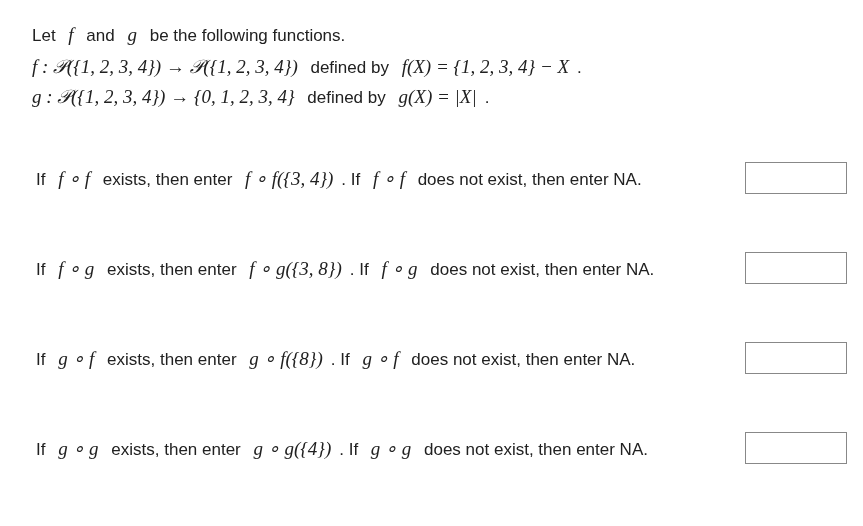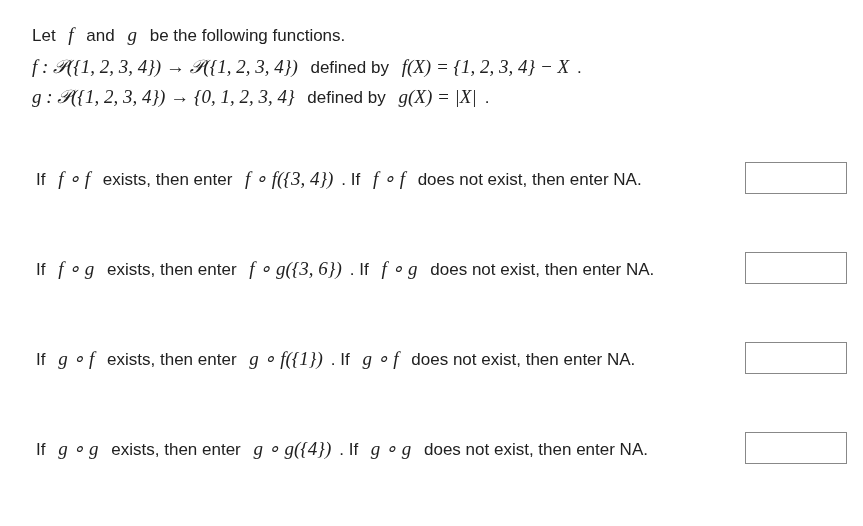--- a/index.html
+++ b/index.html
@@ -68,28 +68,28 @@
 
 <div class="question-row">
   <div class="question-text">
     <span>If </span><span class="math">f ∘ f</span><span> exists, then enter </span><span class="math">f ∘ f({3, 4})</span><span>.  If </span><span class="math">f ∘ f</span><span> does not exist, then enter NA.</span>
   </div>
   <input type="text" class="answer-input" style="">
 </div>
 
 <div class="question-row">
   <div class="question-text">
-    <span>If </span><span class="math">f ∘ g</span><span> exists, then enter </span><span class="math">f ∘ g({3, 6})</span><span>.  If </span><span class="math">f ∘ g</span><span> does not exist, then enter NA.</span>
+    <span>If </span><span class="math">f ∘ g</span><span> exists, then enter </span><span class="math">f ∘ g({3, 8})</span><span>.  If </span><span class="math">f ∘ g</span><span> does not exist, then enter NA.</span>
   </div>
   <input type="text" class="answer-input" style="">
 </div>
 
 <div class="question-row">
   <div class="question-text">
-    <span>If </span><span class="math">g ∘ f</span><span> exists, then enter </span><span class="math">g ∘ f({1})</span><span>.  If </span><span class="math">g ∘ f</span><span> does not exist, then enter NA.</span>
+    <span>If </span><span class="math">g ∘ f</span><span> exists, then enter </span><span class="math">g ∘ f({8})</span><span>.  If </span><span class="math">g ∘ f</span><span> does not exist, then enter NA.</span>
   </div>
   <input type="text" class="answer-input" style="">
 </div>
 
 <div class="question-row">
   <div class="question-text">
     <span>If </span><span class="math">g ∘ g</span><span> exists, then enter </span><span class="math">g ∘ g({4})</span><span>.  If </span><span class="math">g ∘ g</span><span> does not exist, then enter NA.</span>
   </div>
   <input type="text" class="answer-input" style="">
 </div>

